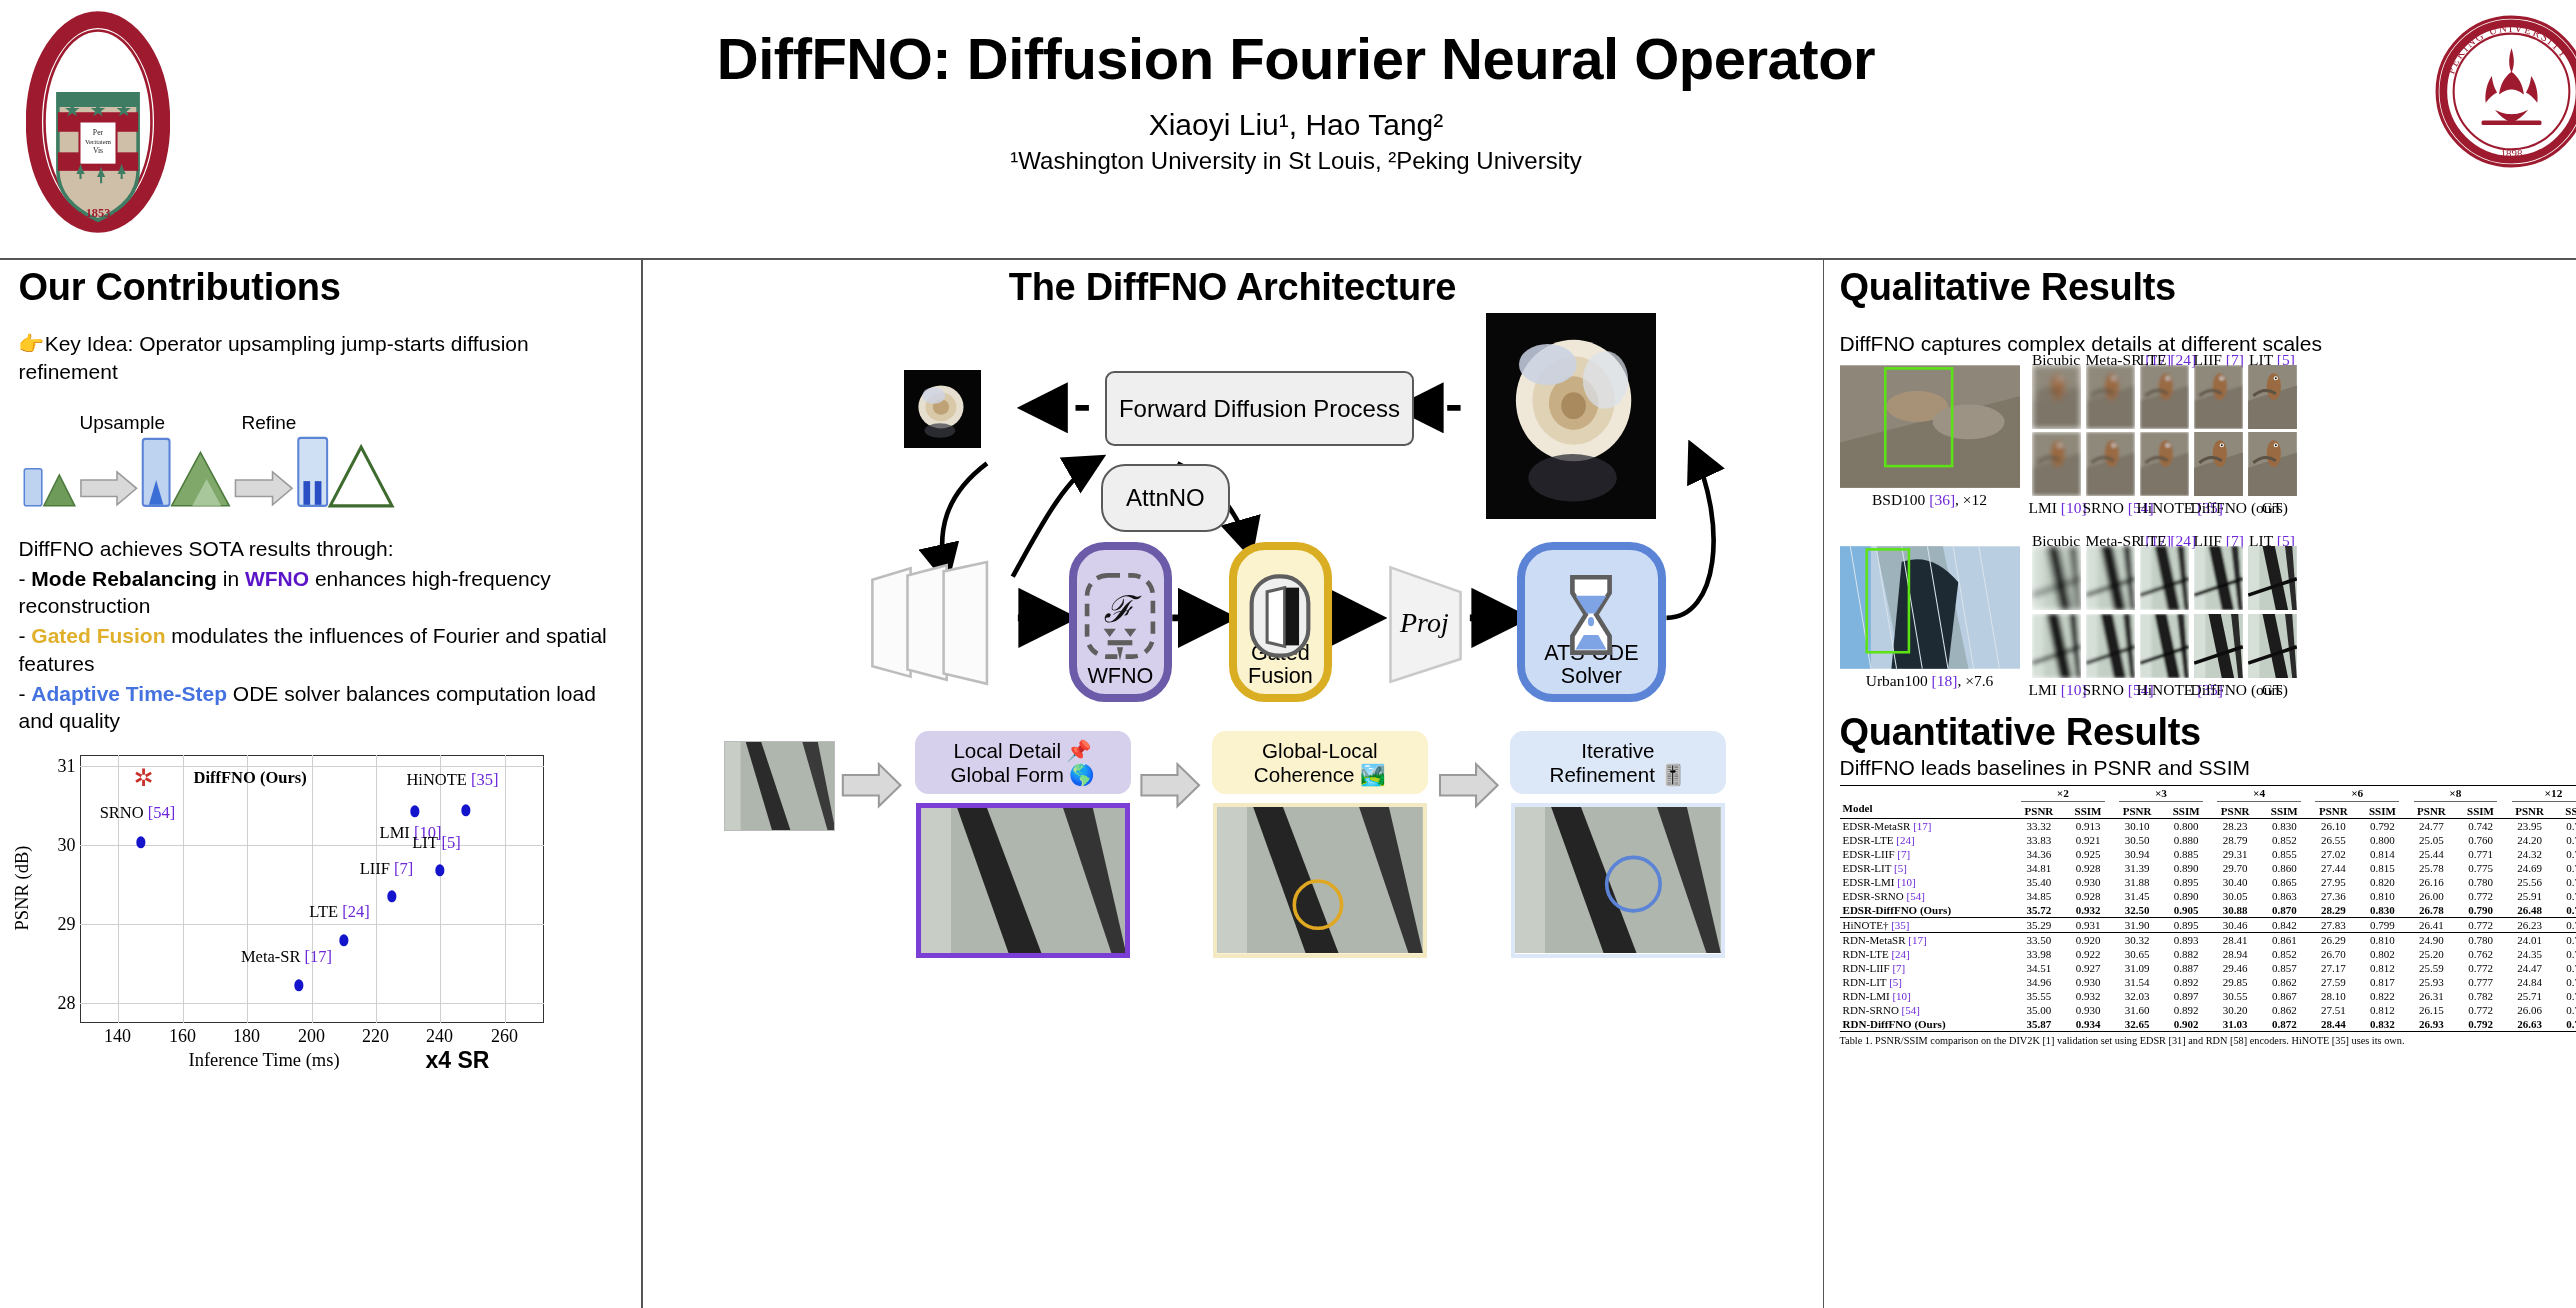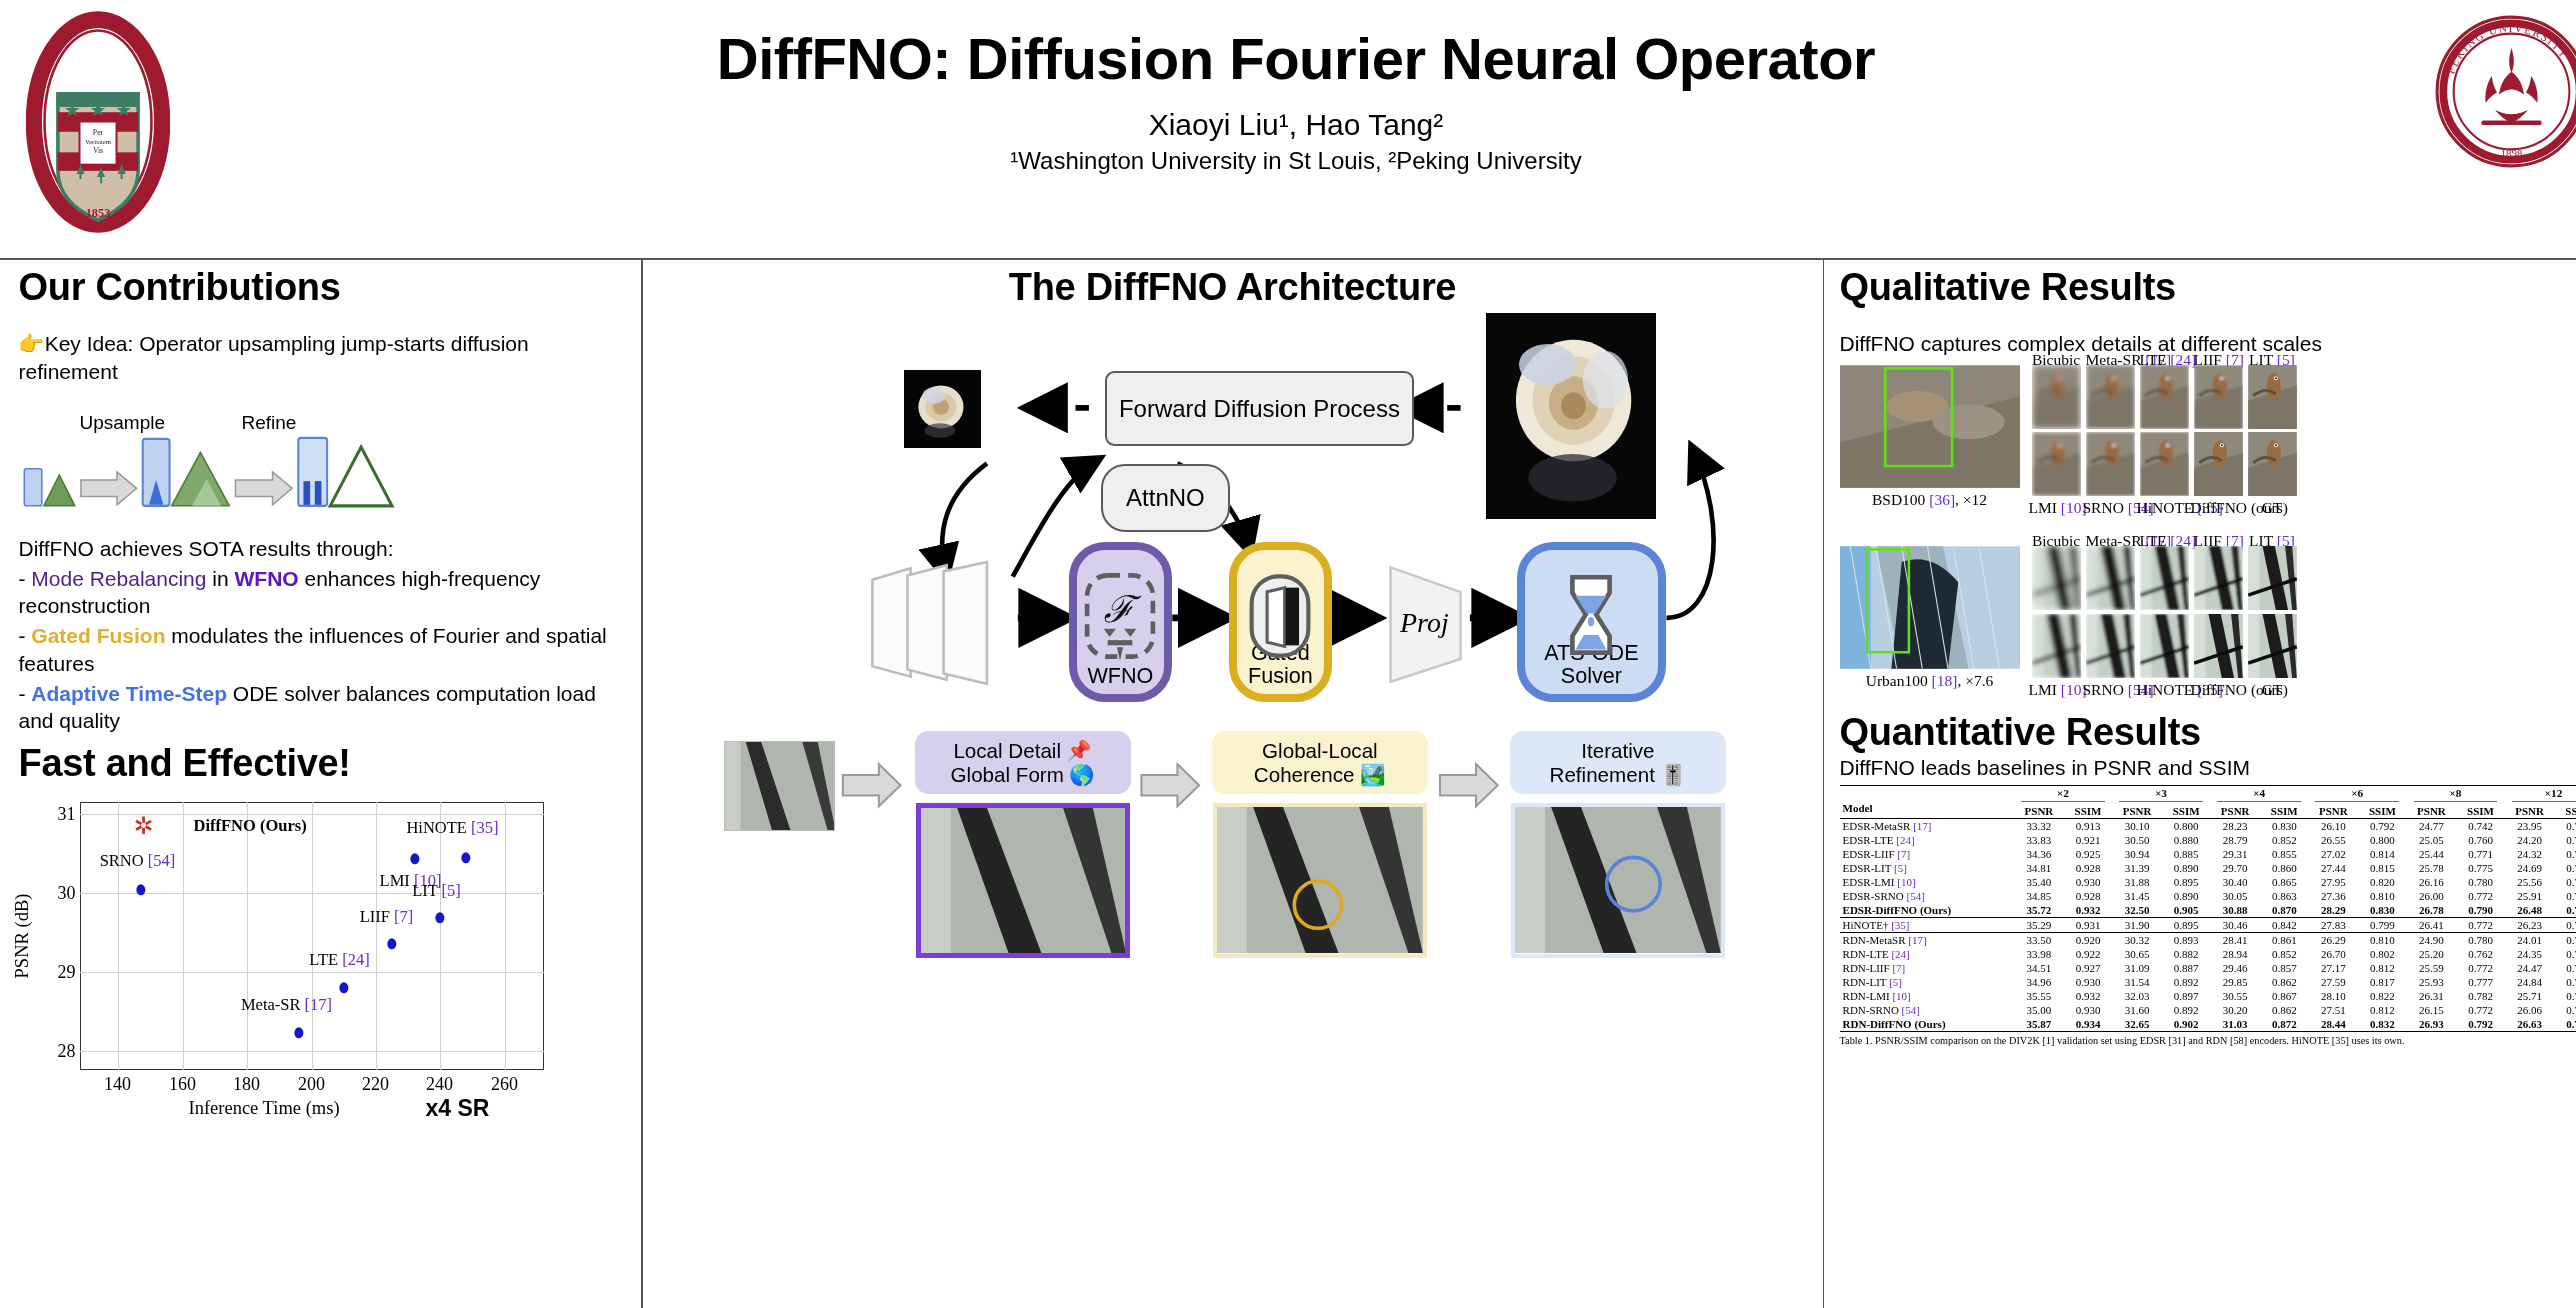--- a/index.html
+++ b/index.html
@@ -24,21 +24,21 @@
   .col-left   { width: 641px; padding: 9.3px 15.5px 0 18.5px; position: relative; }
   .col-mid    { width: 1180px; padding: 9.3px 14.4px 0 14.4px; position: relative; }
   .col-right  { flex: 1; padding: 9.3px 14.4px 0 15.5px; position: relative; }
   .rule-v { width: 1.5px; background: #555; margin-top: 0; }
 
   h2.sec { font-size: 38px; font-weight: bold; line-height: 1.0; letter-spacing: -0.3px; }
   h2.sec.ctr { text-align: center; }
   .body-txt { font-size: 21px; line-height: 1.32; margin-top: 24px; }
   .mid-lead { font-size: 22px; line-height: 1.35; margin-top: 10.3px; }
 
-  .kw-purple { color: #4c1d95; font-weight: normal; }
+  .kw-purple { color: #000000; font-weight: bold; }
   .kw-wfno   { color: #5B14C8; font-weight: bold; }
   .kw-gold   { color: #E0B02C; font-weight: bold; }
   .kw-blue   { color: #4472E0; font-weight: bold; }
 
   
   .flowstrip { position: relative; height: 103px; margin-top: 22px; }
   .fs-lbl { position: absolute; font-size: 19px; }
 
   
   .chart-box { position: relative; margin-top: 5.2px; width: 587px; height: 340px; }
@@ -205,21 +205,20 @@
       <div class="body-txt" style="margin-top:2.1px;">
         <span>-</span>
         <span class="kw-gold">Gated Fusion</span><span> modulates the influences of Fourier and spatial features</span>
       </div>
 
       <div class="body-txt" style="margin-top:2.1px;">
         <span>-</span>
         <span class="kw-blue">Adaptive Time-Step</span><span> ODE solver balances computation load and quality</span>
       </div>
 
-      <h2 class="sec" style="margin-top:9.3px;">Fast and Effective!</h2>
 
       <div class="chart-box">
         <div class="plot" id="plotArea"></div>
         <div id="chartDeco">
             <div class="gl h" style="left: 61px; width: 464px; top: 263px;"></div>
             <div class="ytick" style="top: 263px;">28</div>
             <div class="gl h" style="left: 61px; width: 464px; top: 184px;"></div>
             <div class="ytick" style="top: 184px;">29</div>
             <div class="gl h" style="left: 61px; width: 464px; top: 105px;"></div>
             <div class="ytick" style="top: 105px;">30</div>

